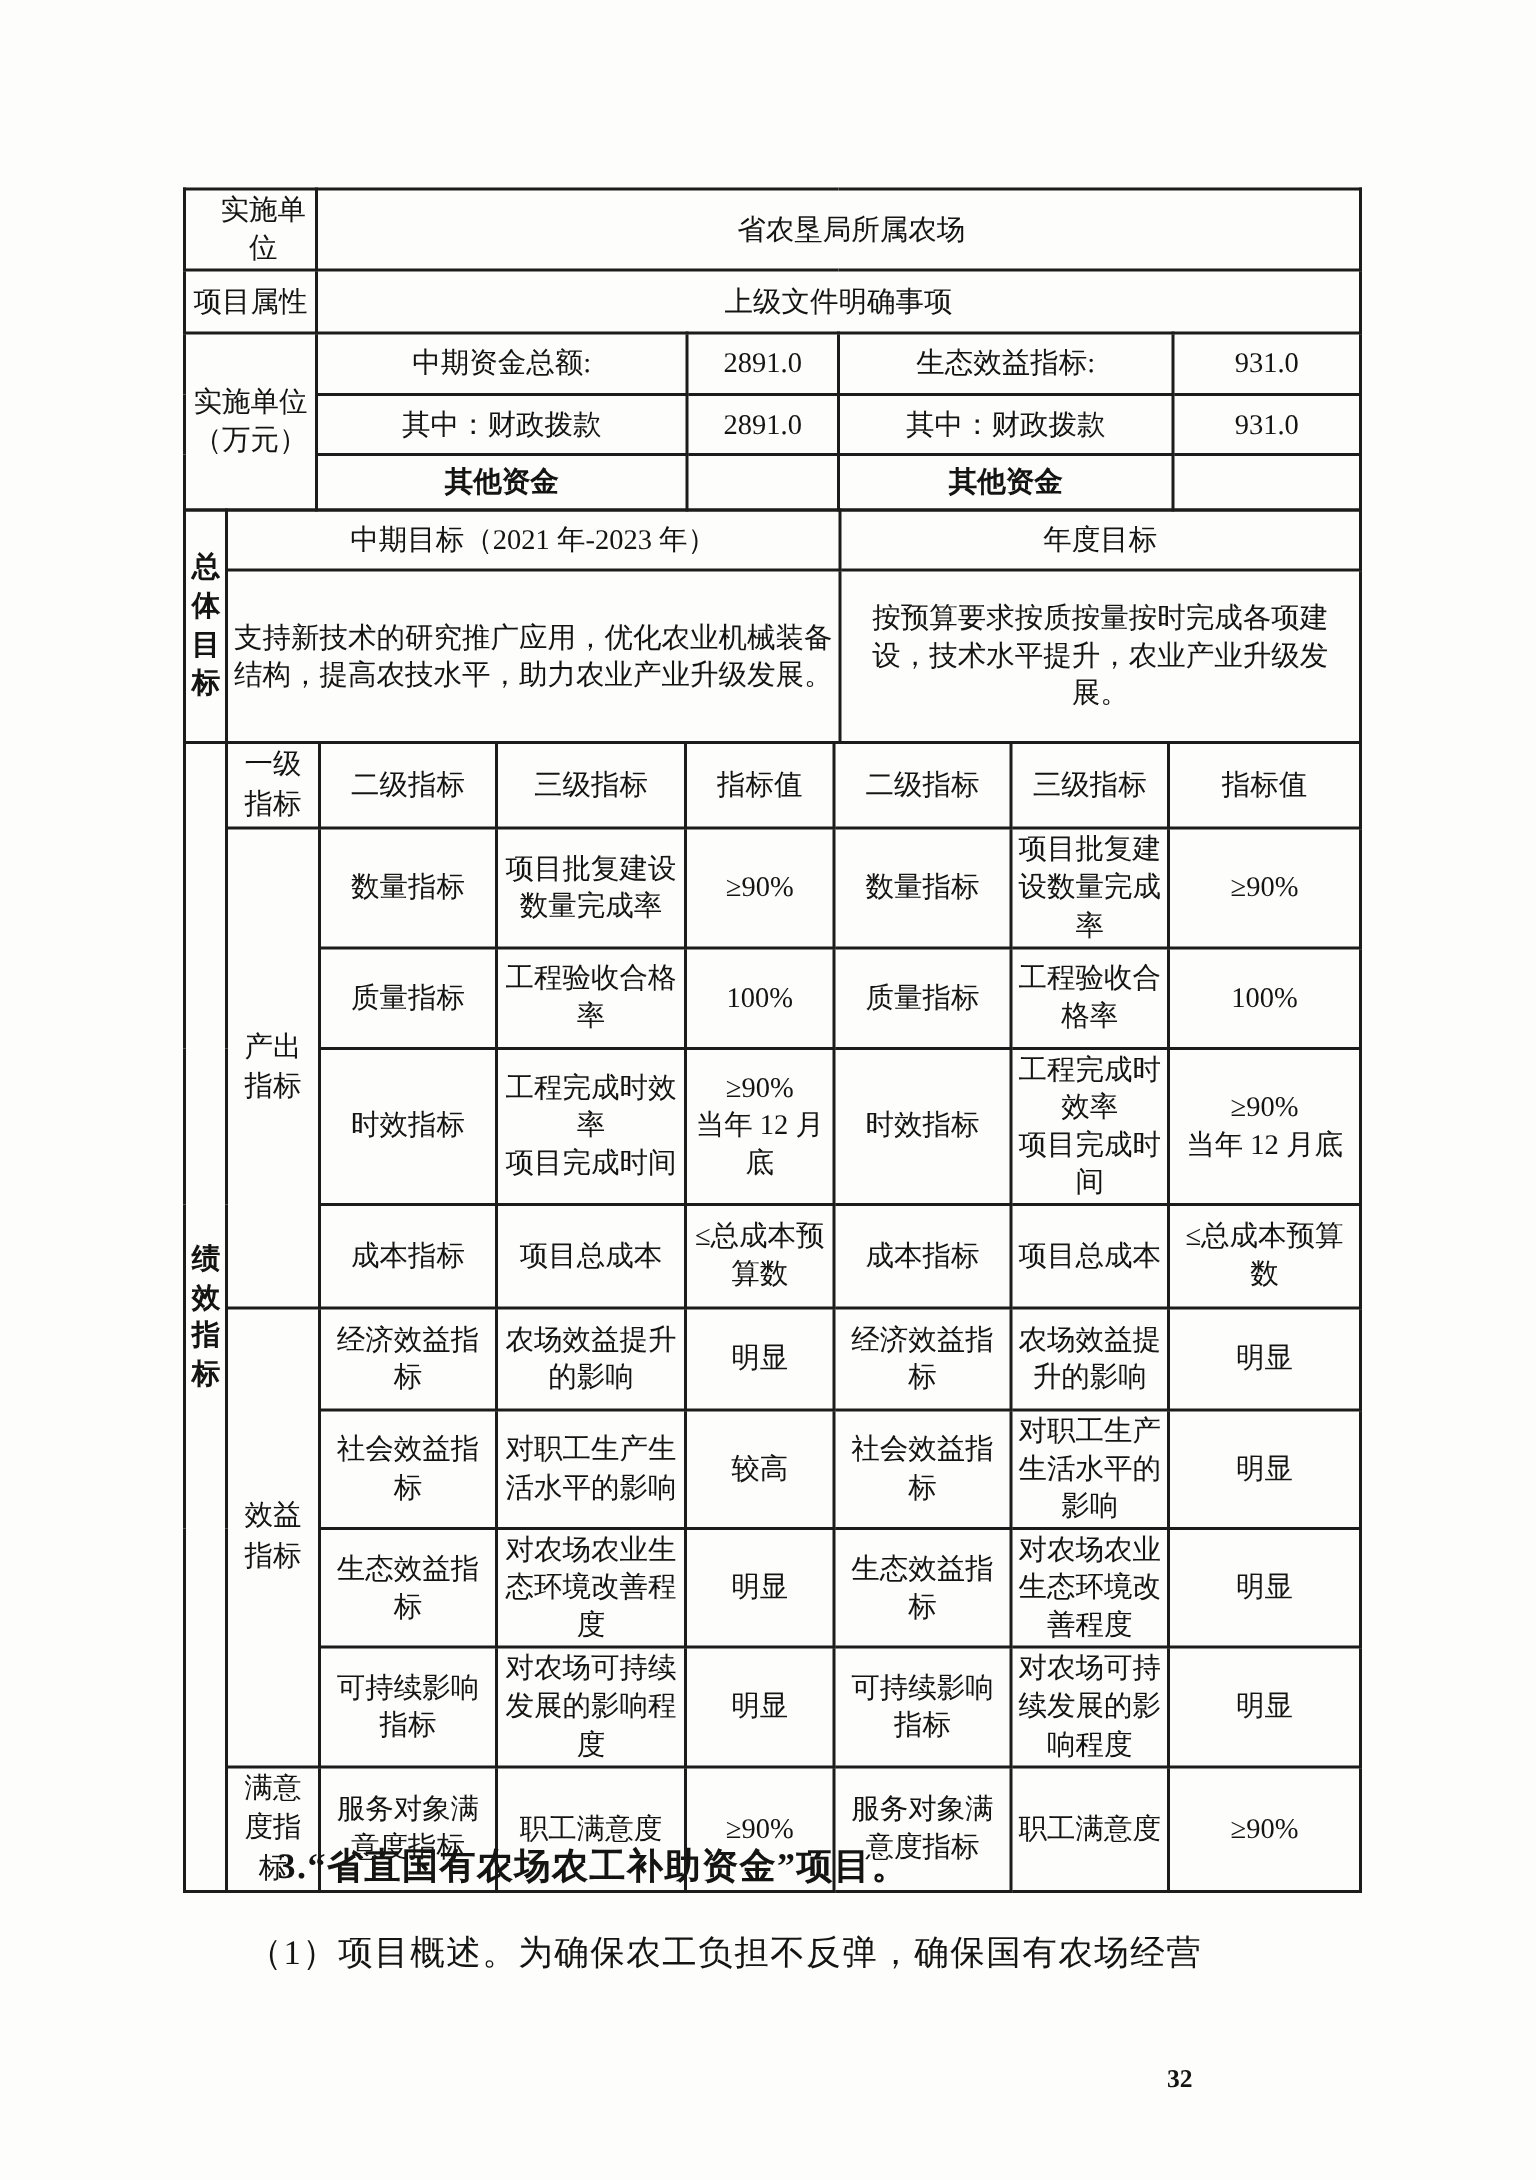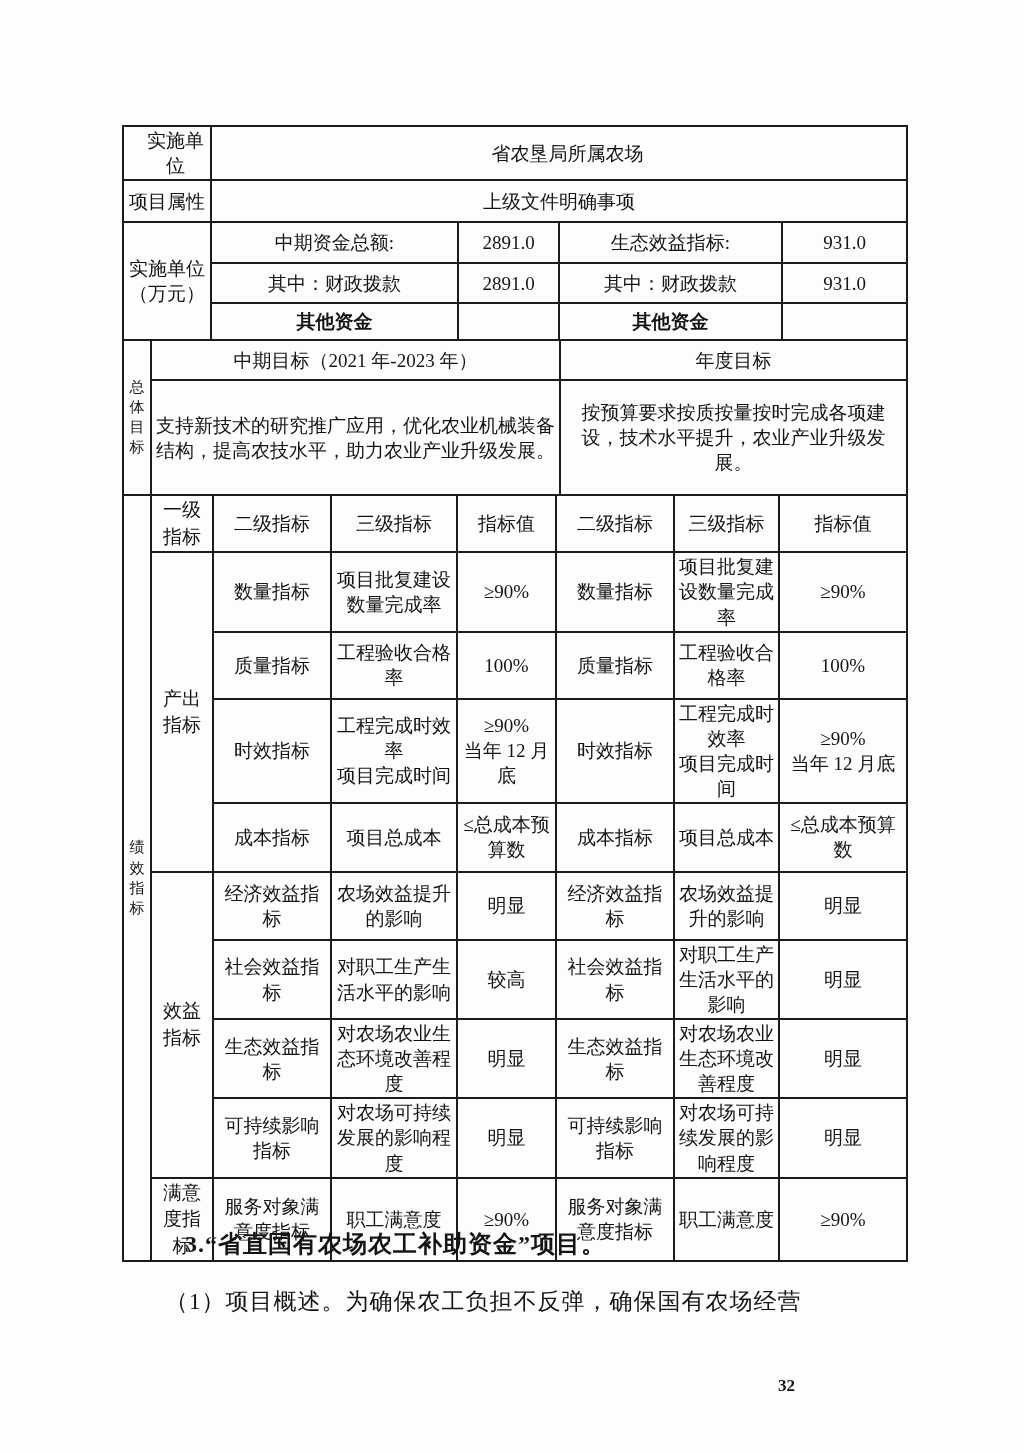--- a/index.html
+++ b/index.html
@@ -21,21 +21,21 @@
     font-weight:normal;
     padding:1px 3px;
     overflow:hidden;
     text-align:center;
     vertical-align:middle;
   }
   .pre{white-space:pre-line;}
   .lft{text-align:left;padding-left:5px;}
   .num{text-align:right;padding-right:5px;margin-left:15px;}
   .vlabel{padding:0;}
-  .vlabel span{display:inline-block;width:1.08em;line-height:1.35;font-size:15px;}
+  .vlabel span{display:inline-block;width:1.08em;line-height:1.35;font-size:19px;font-weight:bold;}
   .w2 span{display:inline-block;width:2.18em;line-height:1.4;}
   
   .h43 td{height:39px;padding-left:20px;} .h42 td{height:38px;text-align:center;} .h41 td{height:37px;}
   .h40 td{height:36px;} .h37 td{height:33px;font-weight:bold;}
   .gh td{height:36px;} .gc td{height:111px;}
   .ih td,.ih th{height:45px;}
   .r1 td{height:74px;} .r2 td{height:63px;} .r3 td{height:92px;}
   .r4 td{height:65px;} .r5 td{height:64px;} .r6 td{height:71px;}
   .r7 td{height:74px;} .r8 td{height:71px;} .r9 td{height:71px;}
   .goal-mid{text-align:left;padding:4px 2px;border-radius:19px;}

